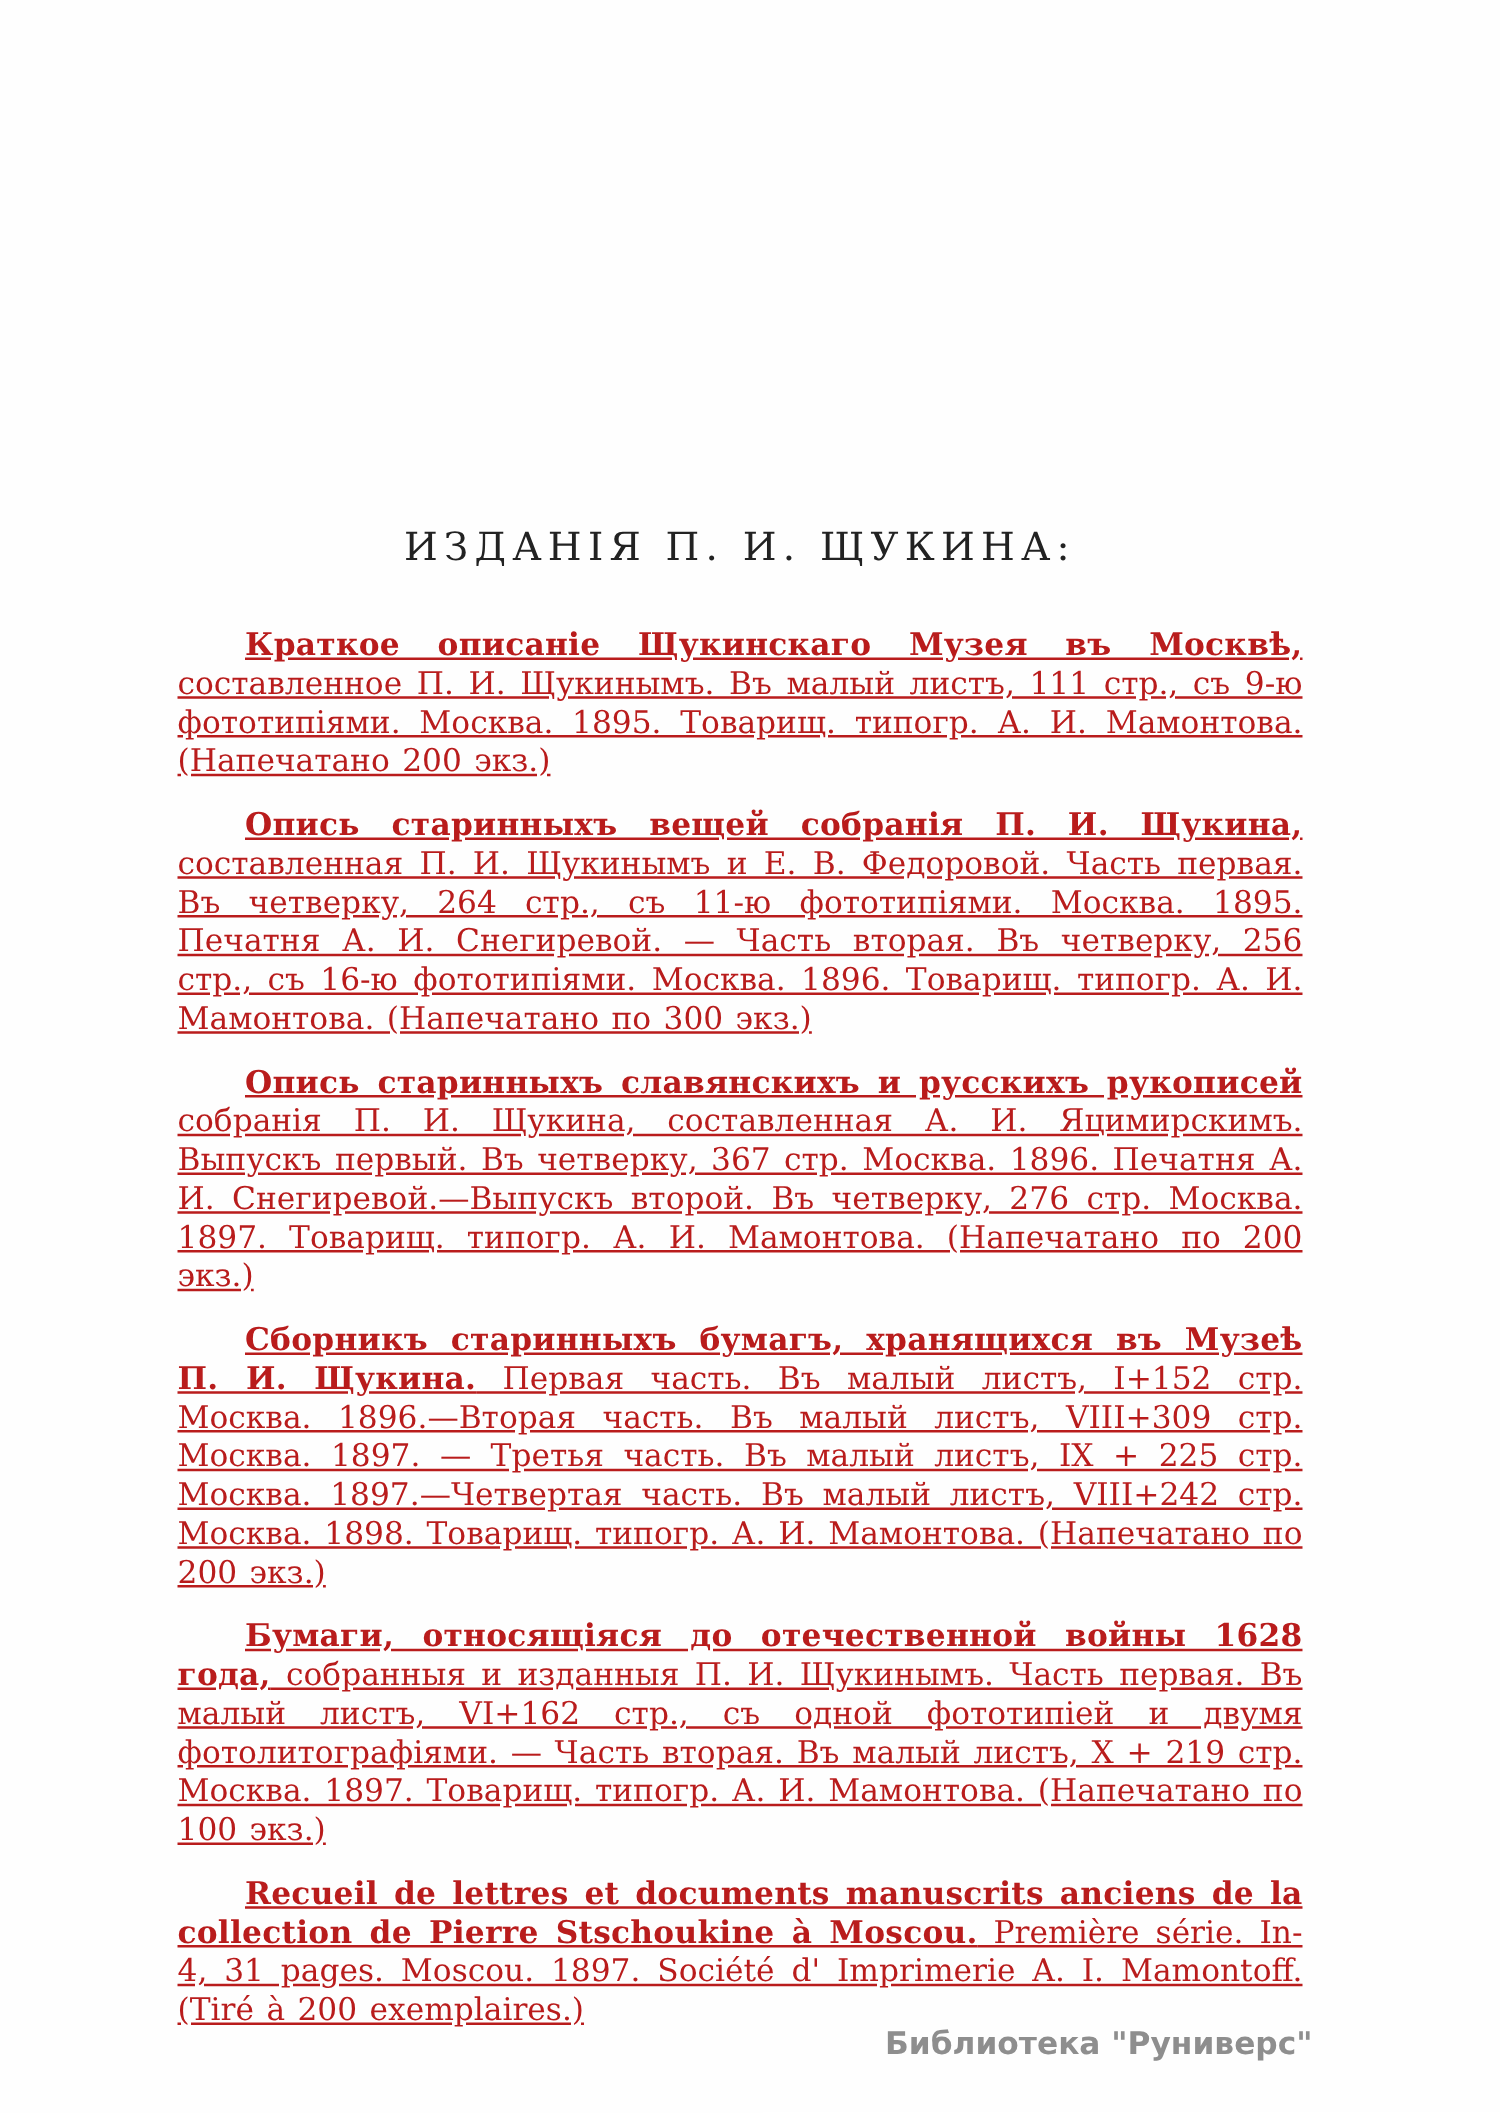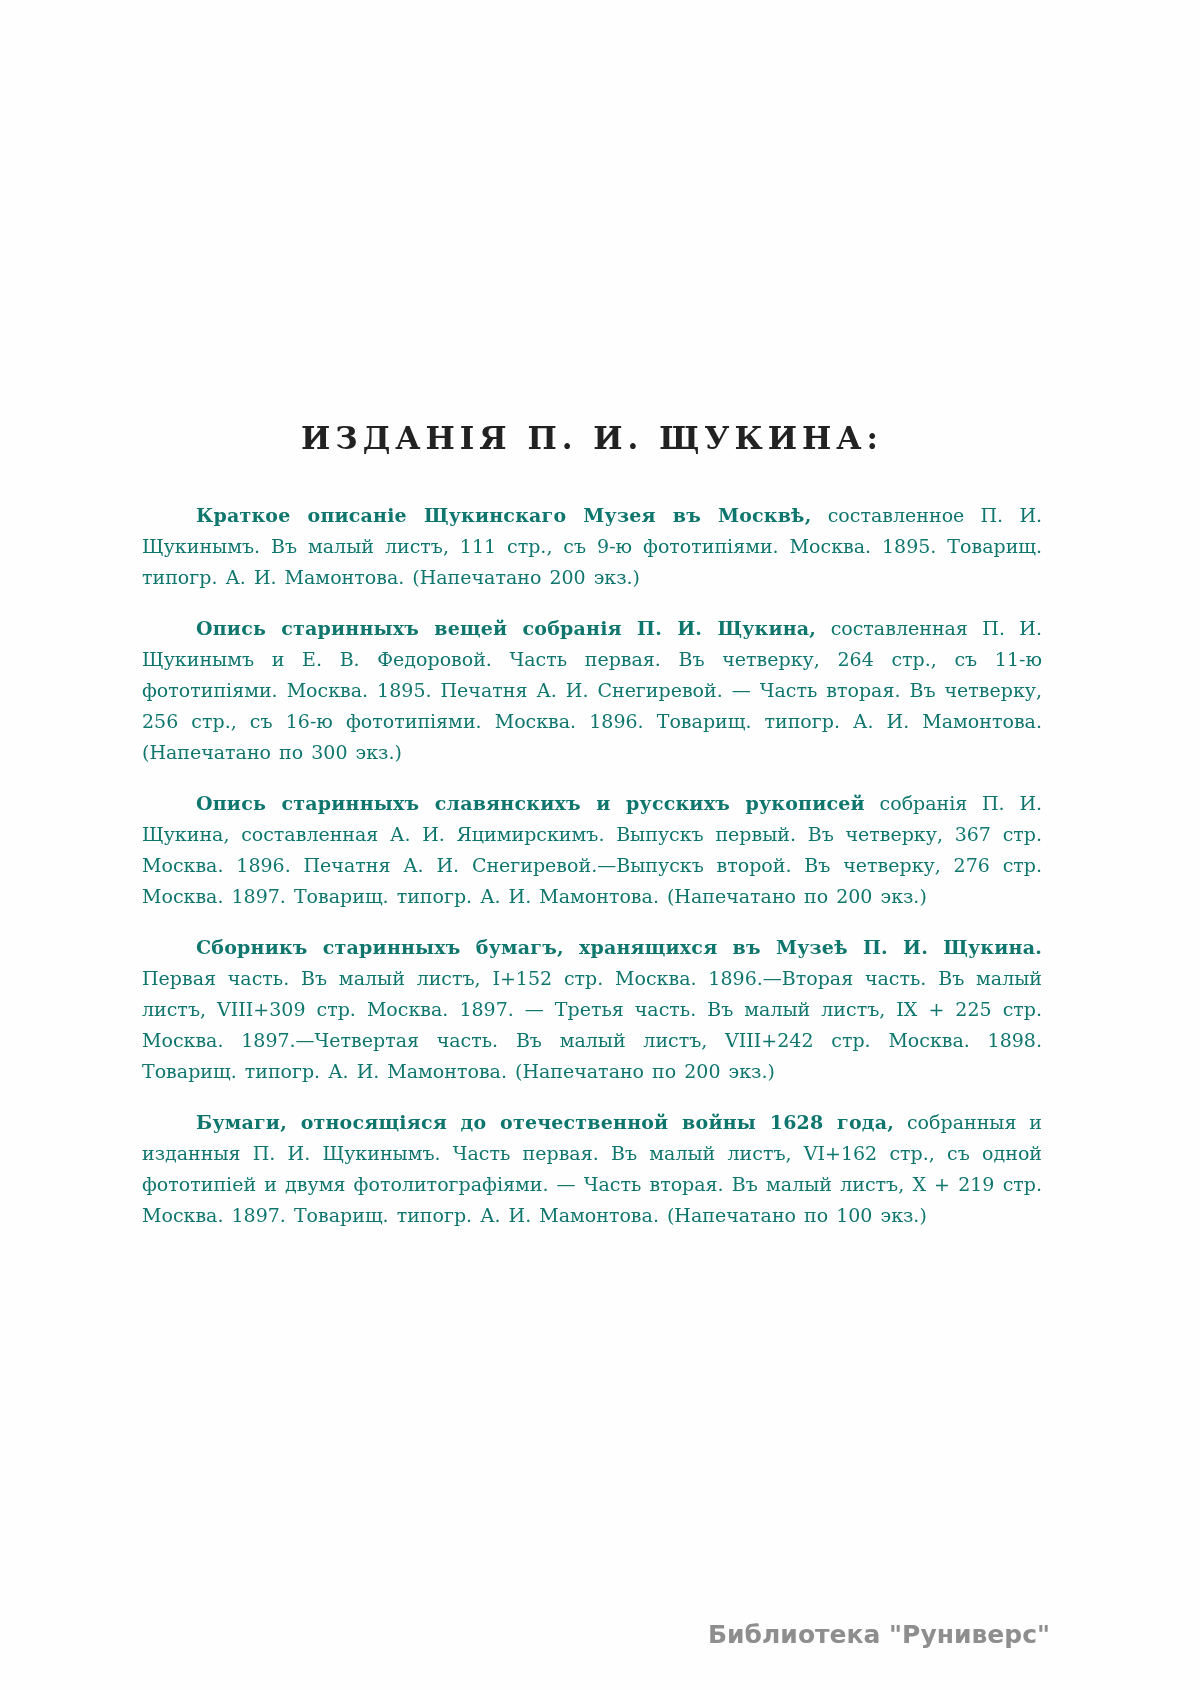--- a/index.html
+++ b/index.html
@@ -17,34 +17,35 @@
     color: #1c1c1c;
   }
   .content {
     position: absolute;
     left: 142px;
     top: 420px;
     width: 900px;
   }
   .title {
     font-size: 31px;
-    font-weight: bold;
+    font-weight: normal;
     letter-spacing: 5px;
     text-align: center;
     margin: 0 0 44px 0;
     color: #222;
   }
   .para {
-    font-size: 19px;
+    font-size: 25px;
     line-height: 31px;
     text-align: justify;
     text-indent: 54px;
     margin: 0 0 20px 0;
-    color: #0f766e;
+    color: #b91c1c;
     word-spacing: 2px;
+    text-decoration: underline;
   }
   .para b {
     font-weight: bold;
     letter-spacing: 0.2px;
   }
   .watermark {
     position: absolute;
     top: 1620px;
     right: 150px;
     font-family: "DejaVu Sans", "Liberation Sans", sans-serif;
@@ -63,16 +64,17 @@
     <p class="para"><b>Краткое описаніе Щукинскаго Музея въ Москвѣ,</b><span> составленное П. И. Щукинымъ. Въ малый листъ, 111 стр., съ 9-ю фототипіями. Москва. 1895. Товарищ. типогр. А. И. Мамонтова. (Напечатано 200 экз.)</span></p>
 
     <p class="para"><b>Опись старинныхъ вещей собранія П. И. Щукина,</b><span> составленная П. И. Щукинымъ и Е. В. Федоровой. Часть первая. Въ четверку, 264 стр., съ 11-ю фототипіями. Москва. 1895. Печатня А. И. Снегиревой. — Часть вторая. Въ четверку, 256 стр., съ 16-ю фототипіями. Москва. 1896. Товарищ. типогр. А. И. Мамонтова. (Напечатано по 300 экз.)</span></p>
 
     <p class="para"><b>Опись старинныхъ славянскихъ и русскихъ рукописей</b><span> собранія П. И. Щукина, составленная А. И. Яцимирскимъ. Выпускъ первый. Въ четверку, 367 стр. Москва. 1896. Печатня А. И. Снегиревой.—Выпускъ второй. Въ четверку, 276 стр. Москва. 1897. Товарищ. типогр. А. И. Мамонтова. (Напечатано по 200 экз.)</span></p>
 
     <p class="para"><b>Сборникъ старинныхъ бумагъ, хранящихся въ Музеѣ П. И. Щукина.</b><span> Первая часть. Въ малый листъ, I+152 стр. Москва. 1896.—Вторая часть. Въ малый листъ, VIII+309 стр. Москва. 1897. — Третья часть. Въ малый листъ, IX + 225 стр. Москва. 1897.—Четвертая часть. Въ малый листъ, VIII+242 стр. Москва. 1898. Товарищ. типогр. А. И. Мамонтова. (Напечатано по 200 экз.)</span></p>
 
     <p class="para"><b>Бумаги, относящіяся до отечественной войны 1628 года,</b><span> собранныя и изданныя П. И. Щукинымъ. Часть первая. Въ малый листъ, VI+162 стр., съ одной фототипіей и двумя фотолитографіями. — Часть вторая. Въ малый листъ, X + 219 стр. Москва. 1897. Товарищ. типогр. А. И. Мамонтова. (Напечатано по 100 экз.)</span></p>
 
+    <p class="para"><b>Recueil de lettres et documents manuscrits anciens de la collection de Pierre Stschoukine à Moscou.</b><span> Première série. In-4, 31 pages. Moscou. 1897. Société d' Imprimerie A. I. Mamontoff. (Tiré à 200 exemplaires.)</span></p>
   </div>
 
   <div class="watermark">Библиотека "Руниверс"</div>
 </div>
 
 </body></html>

